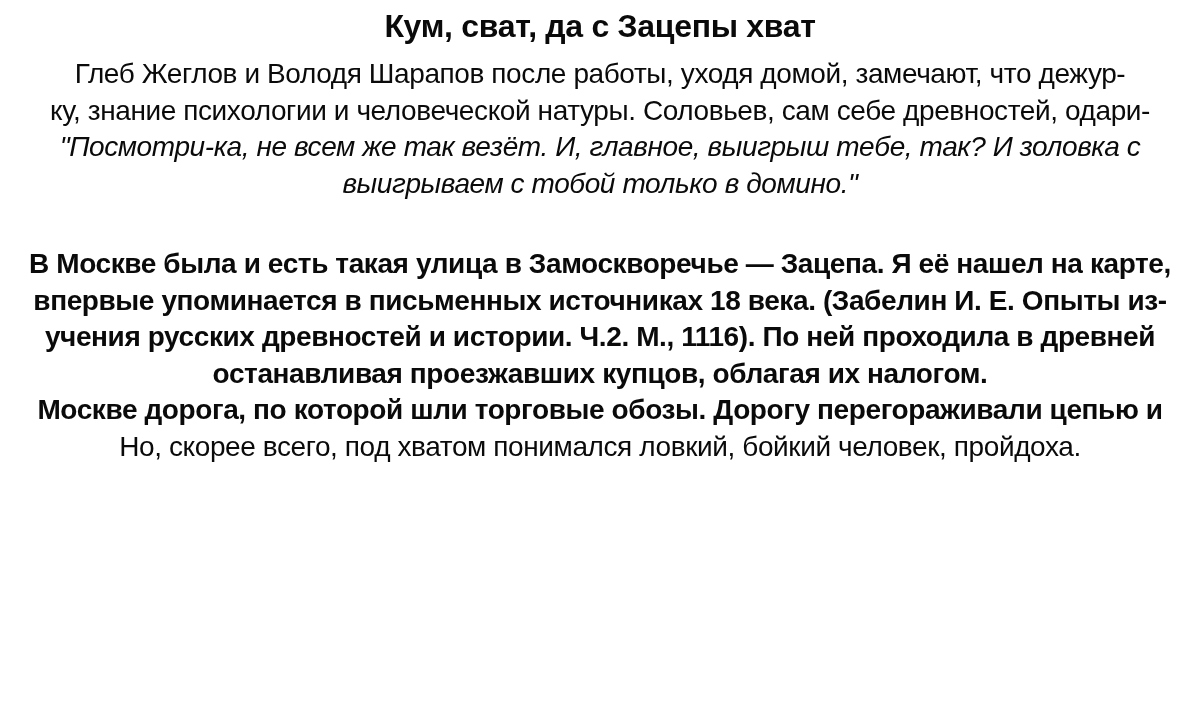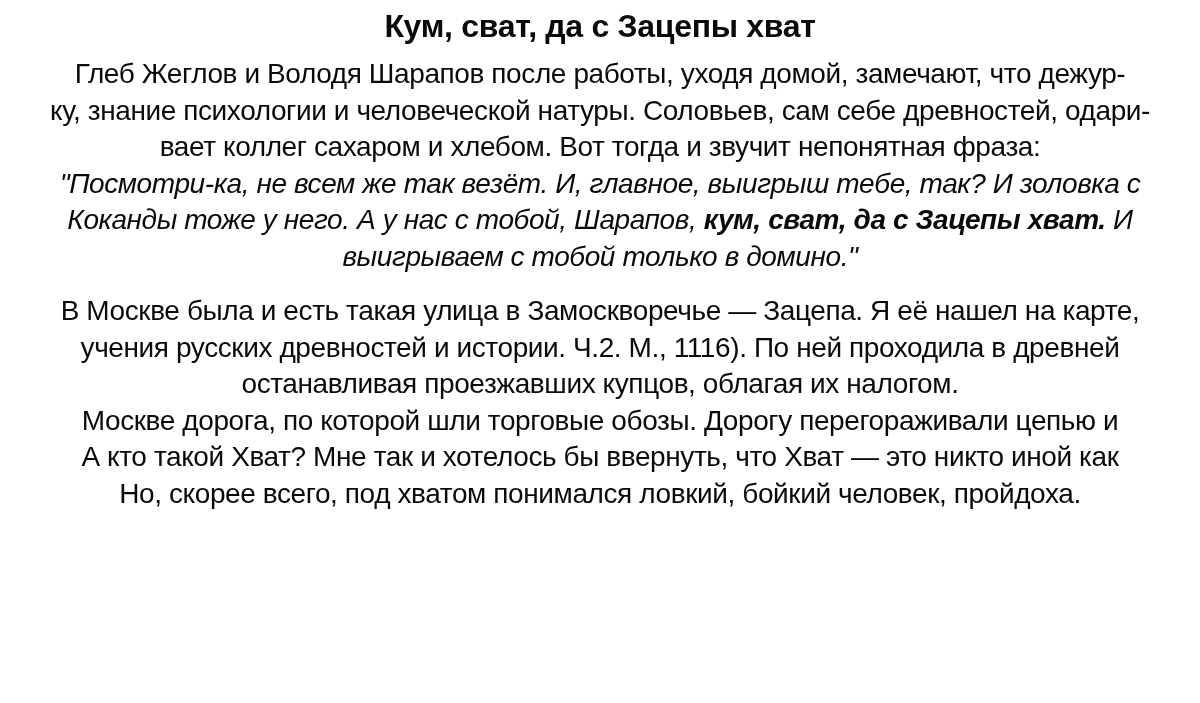--- a/index.html
+++ b/index.html
@@ -23,21 +23,22 @@
     font-size: 32px;
     font-weight: bold;
     line-height: 40px;
     margin: 0 0 10px 0;
     letter-spacing: -0.3px;
   }
   .para {
     margin: 0;
   }
   .para.gap {
-    margin-top: 18px;
+    margin-top: 44px;
+    font-weight: bold;
   }
   .line {
     font-size: 28px;
     line-height: 36.5px;
     white-space: nowrap;
     letter-spacing: -0.4px;
   }
   .para.italic .line {
     font-style: italic;
   }
@@ -47,31 +48,29 @@
 </style>
 </head>
 <body>
 
 <div class="doc">
   <h1 class="title">Кум, сват, да с Зацепы хват</h1>
   <div>
       <div class="para">
         <div class="line">Глеб Жеглов и Володя Шарапов после работы, уходя домой, замечают, что дежур-</div>
         <div class="line">ку, знание психологии и человеческой натуры. Соловьев, сам себе древностей, одари-</div>
-        <div class="line">вает коллег сахаром и хлебом. Вот тогда и звучит непонятная фраза:</div>
       </div>
       <div class="para italic">
         <div class="line">"Посмотри-ка, не всем же так везёт. И, главное, выигрыш тебе, так? И золовка с</div>
-        <div class="line"><span>Коканды тоже у него. А у нас с тобой, Шарапов, </span><span class="bold">кум, сват, да с Зацепы хват.</span><span> И</span></div>
         <div class="line">выигрываем с тобой только в домино."</div>
       </div>
       <div class="para gap">
         <div class="line">В Москве была и есть такая улица в Замоскворечье — Зацепа. Я её нашел на карте,</div>
+        <div class="line">впервые упоминается в письменных источниках 18 века. (Забелин И. Е. Опыты из-</div>
         <div class="line">учения русских древностей и истории. Ч.2. М., 1116). По ней проходила в древней</div>
         <div class="line">останавливая проезжавших купцов, облагая их налогом.</div>
         <div class="line">Москве дорога, по которой шли торговые обозы. Дорогу перегораживали цепью и</div>
       </div>
       <div class="para">
-        <div class="line">А кто такой Хват? Мне так и хотелось бы ввернуть, что Хват — это никто иной как</div>
         <div class="line">Но, скорее всего, под хватом понимался ловкий, бойкий человек, пройдоха.</div>
       </div>
     </div>
 </div>
 
 </body></html>

